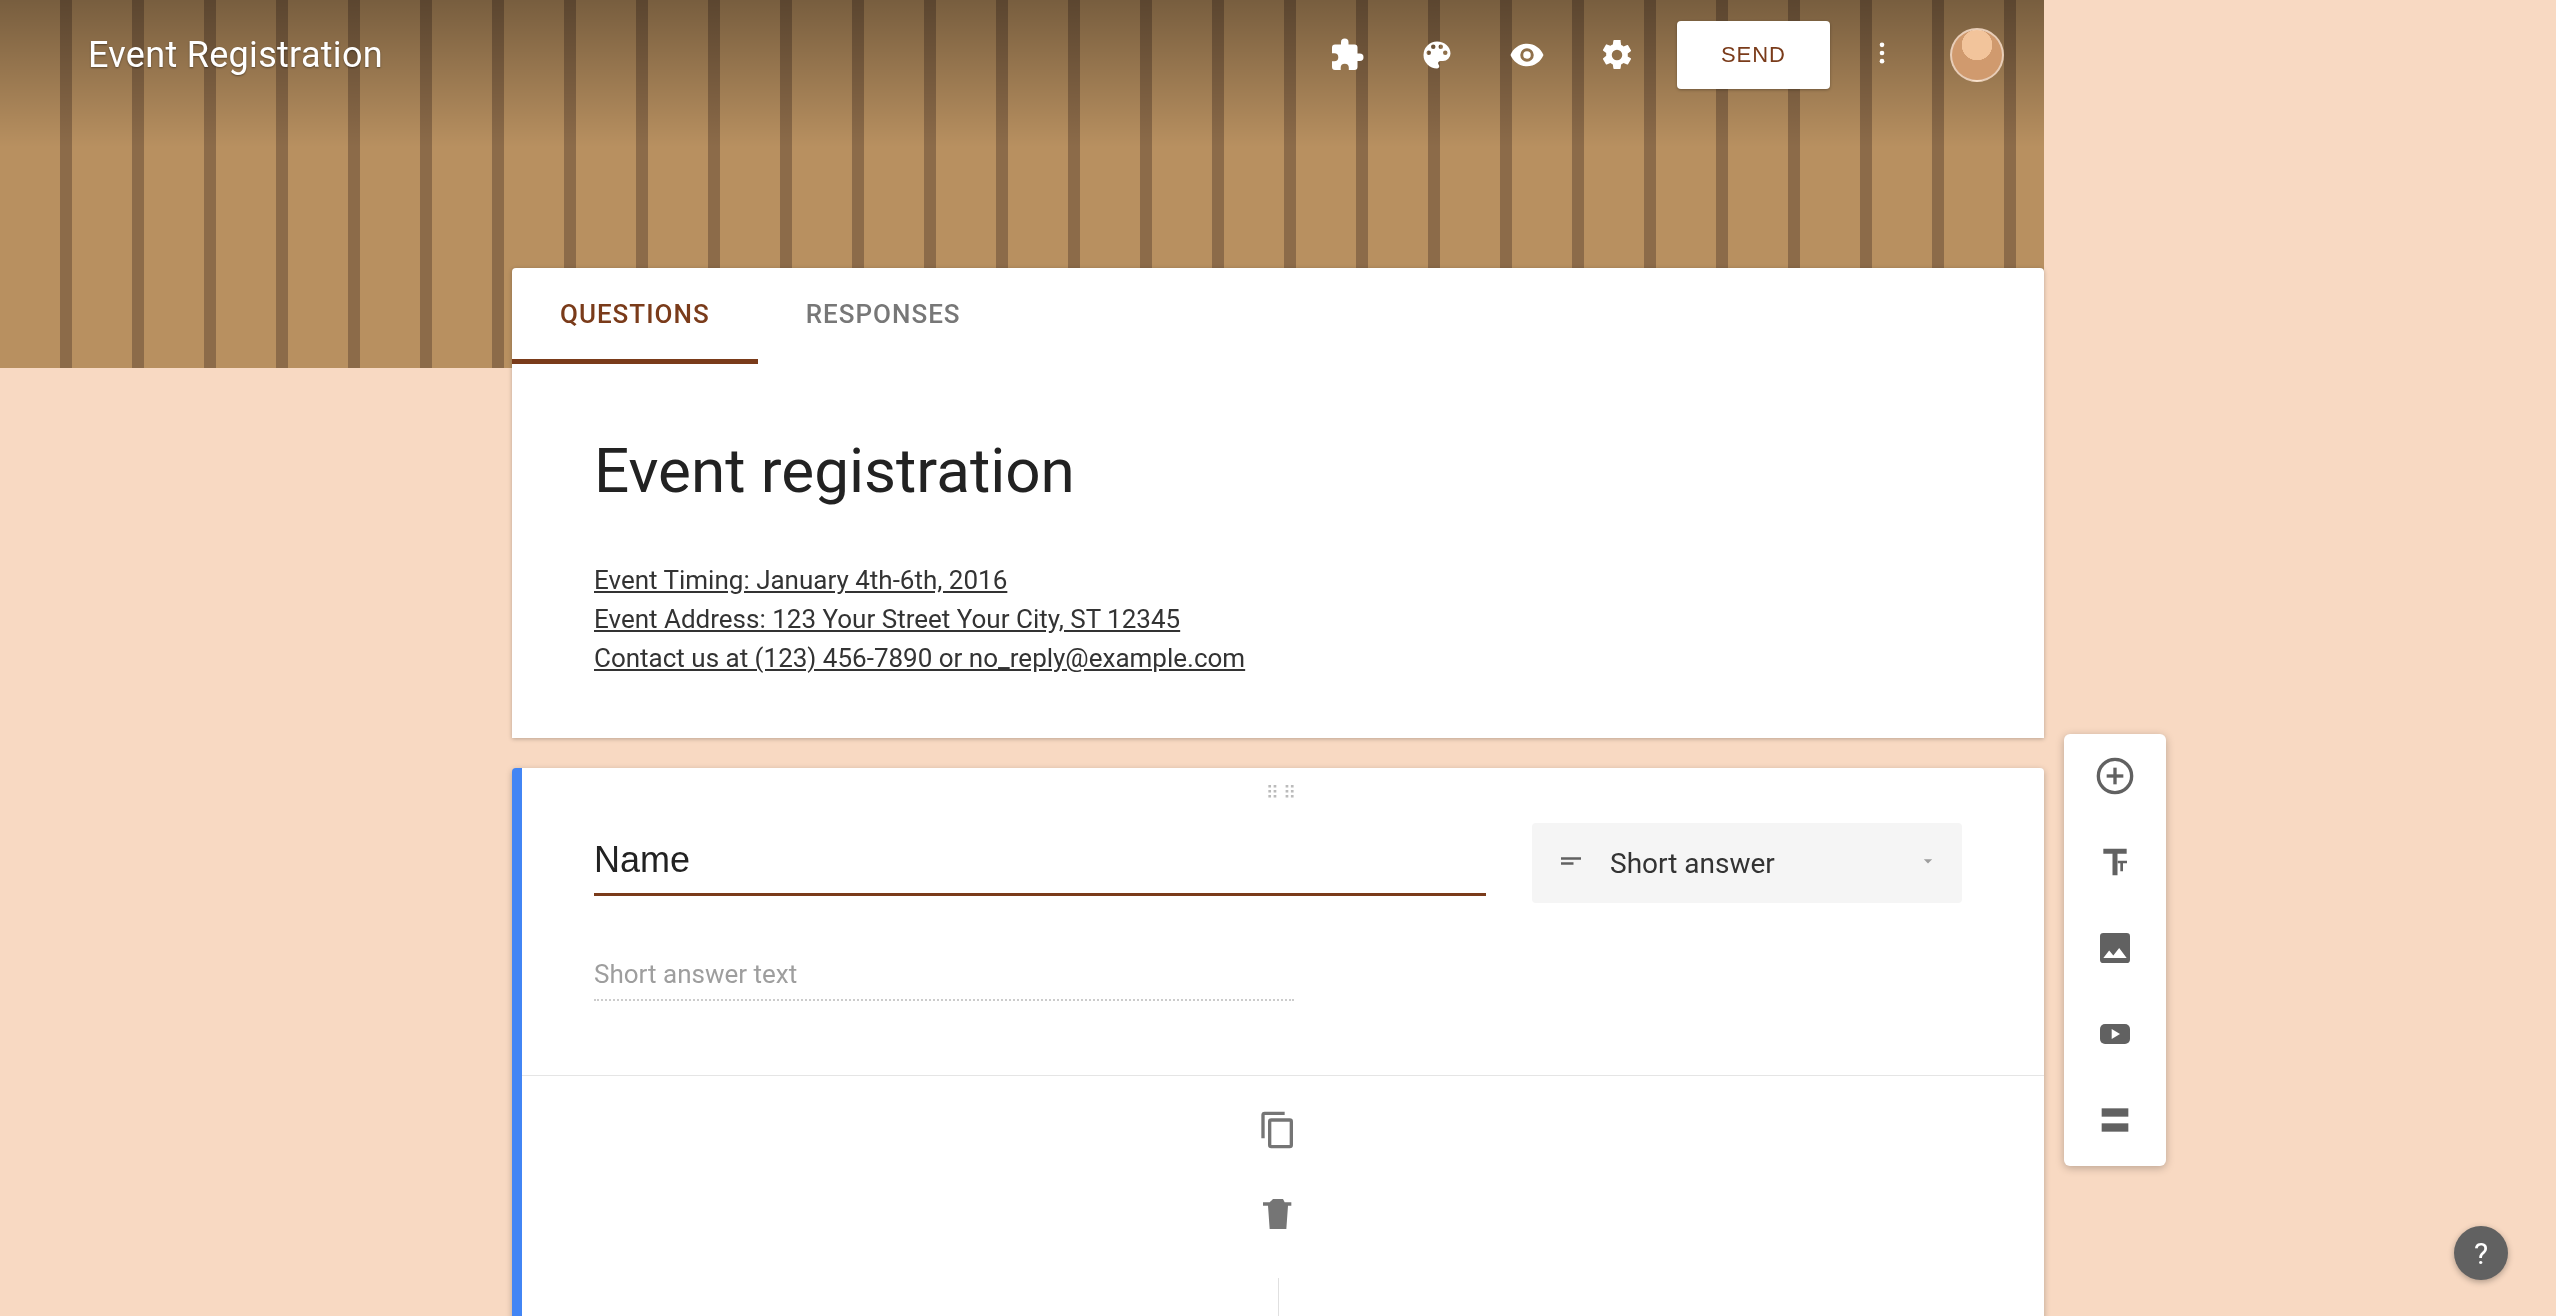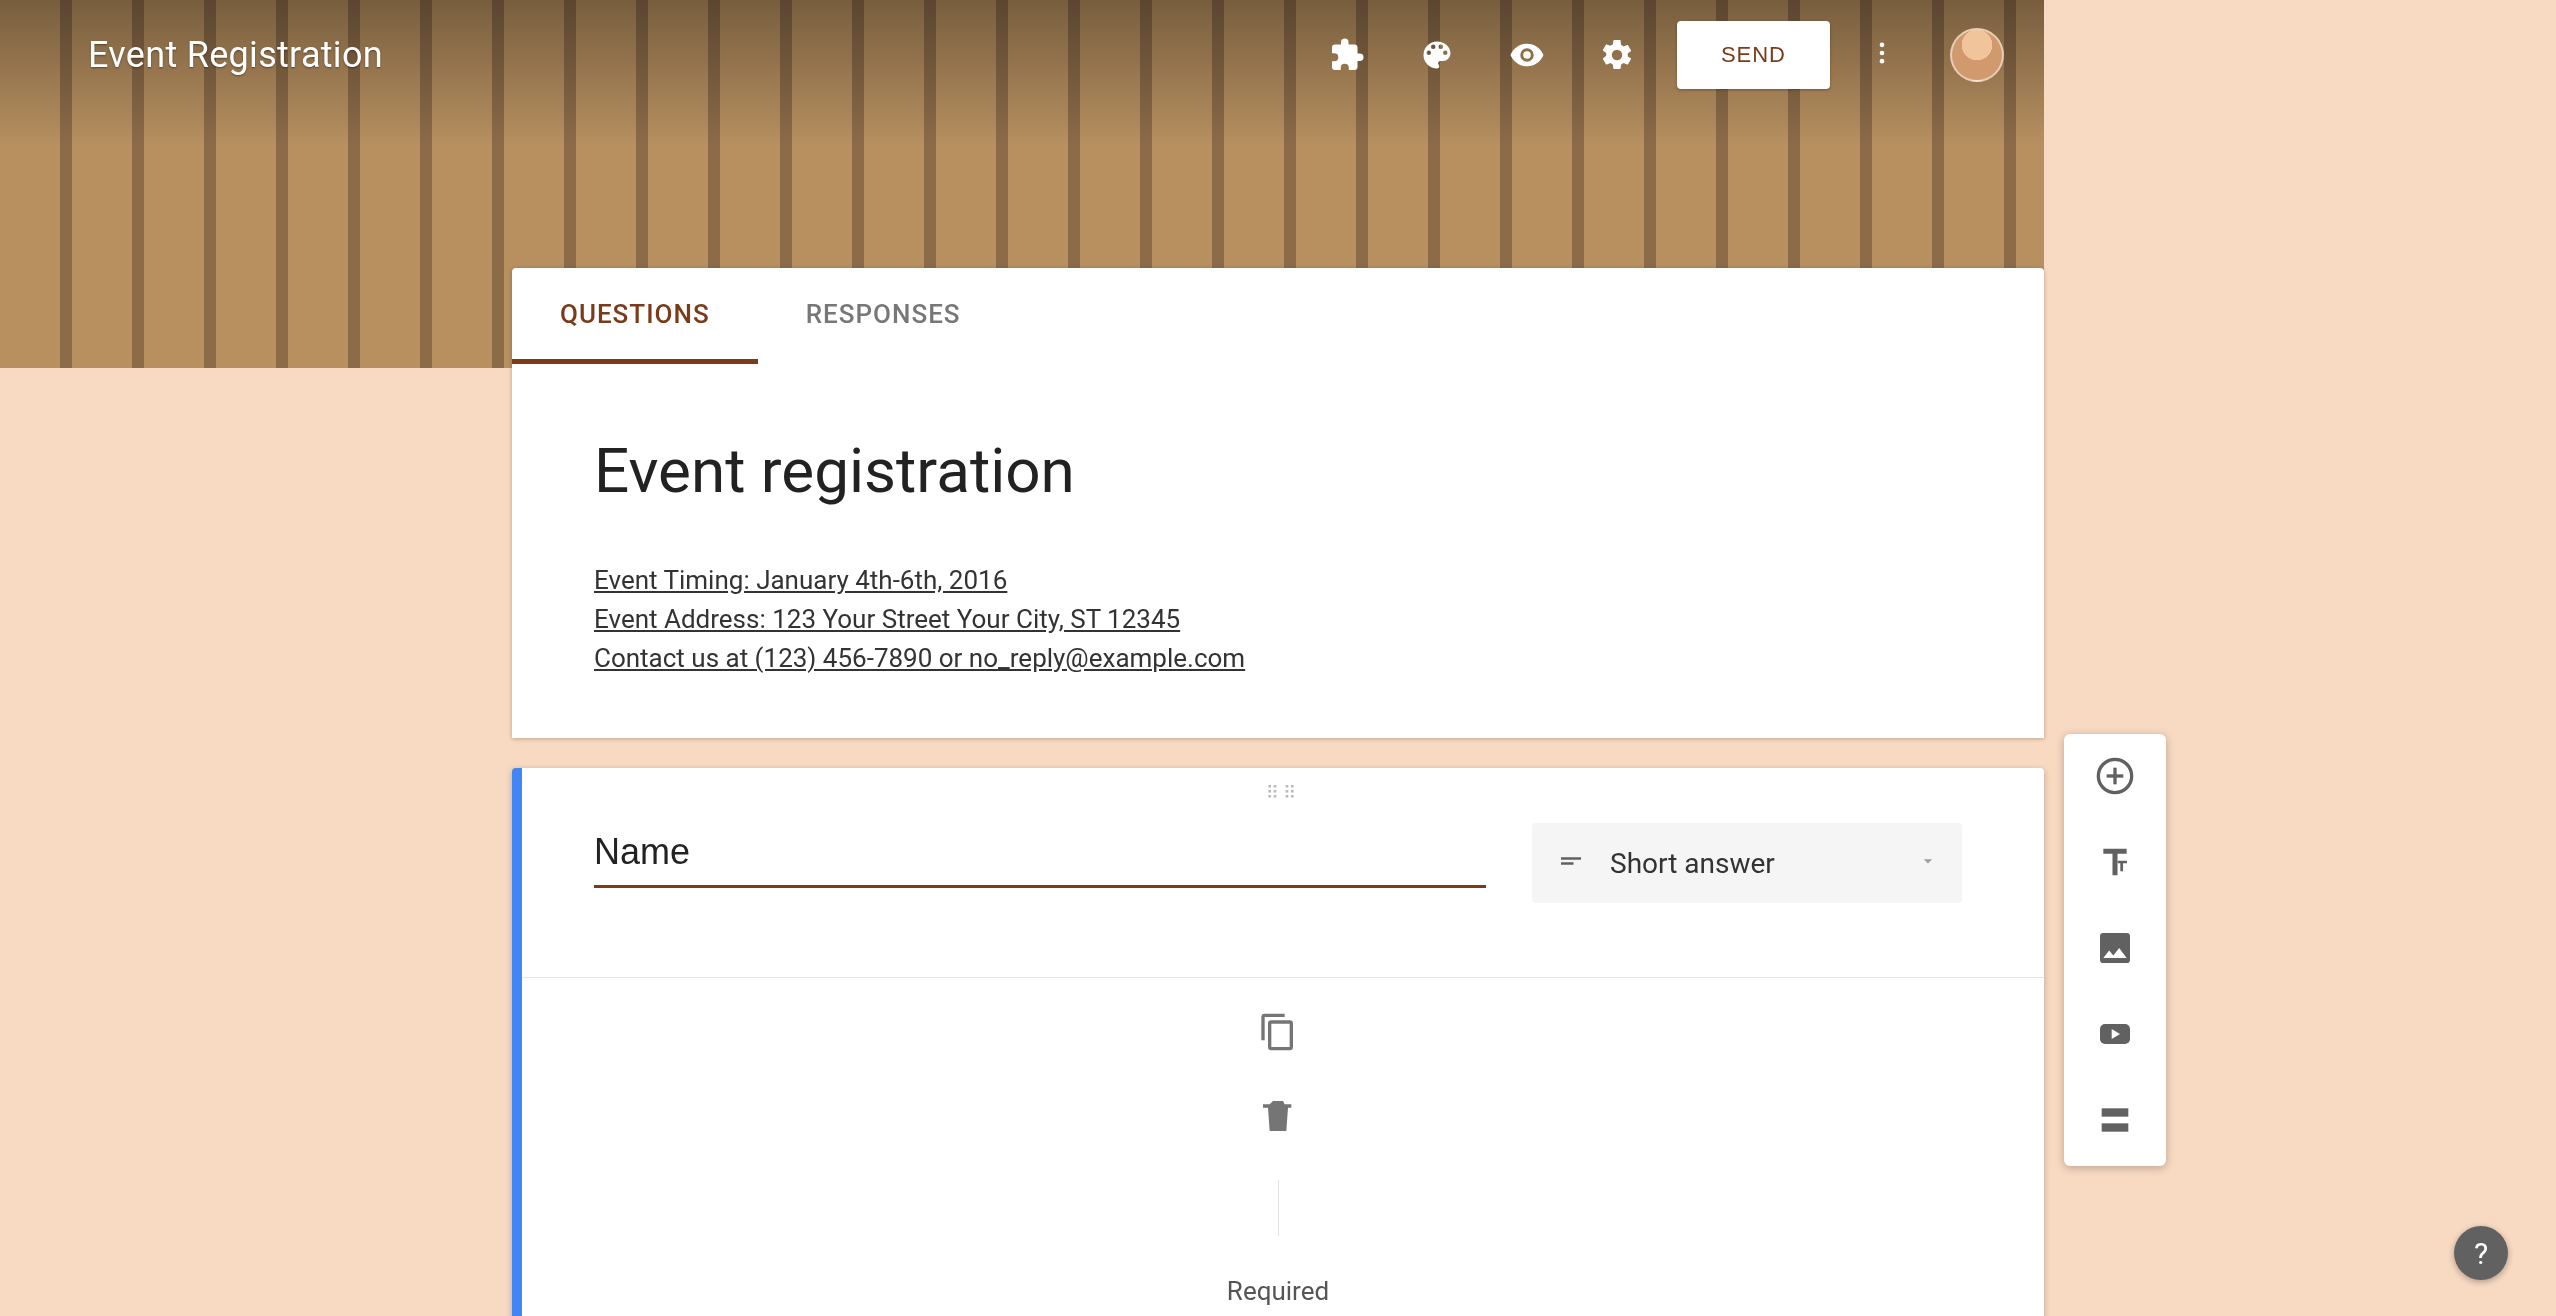--- a/index.html
+++ b/index.html
@@ -105,21 +105,21 @@
     position: relative;
     border-radius: 4px;
   }
   .question-card.active { border-left: 10px solid #4285f4; }
   .drag-handle {
     text-align: center; padding-top: 14px; color: #bbb; cursor: grab;
     letter-spacing: 4px; font-size: 18px;
     user-select: none;
   }
   .q-body { padding: 20px 82px 0 72px; }
-  .q-row { display: flex; gap: 46px; align-items: flex-start; }
+  .q-row { display: flex; gap: 46px; align-items: center; }
   .q-title-wrap { flex: 1; }
   .q-title {
     width: 100%;
     font-size: 36px; color: #222;
     border: none; border-bottom: 3px solid #7a3b1a;
     padding: 8px 0 12px;
     outline: none;
     background: transparent;
   }
   .type-select {
@@ -278,20 +278,21 @@
                 </svg>
             </span>
             <span class="sel-label">Short answer</span>
             <span class="caret">
               <svg viewBox="0 0 24 24">
                   <path d="M7 10l5 5 5-5z"></path>
                 </svg>
             </span>
           </div>
         </div>
+        <div class="answer-placeholder">Short answer text</div>
       </div>
       <div class="q-footer">
         <div class="foot-icon" title="Duplicate">
           <svg viewBox="0 0 24 24">
               <path d="M16 1H4a2 2 0 0 0-2 2v14h2V3h12zm3 4H8a2 2 0 0 0-2 2v14a2 2 0 0 0 2 2h11a2 2 0 0 0 2-2V7a2 2 0 0 0-2-2zm0 16H8V7h11z"></path>
             </svg>
         </div>
         <div class="foot-icon" title="Delete">
           <svg viewBox="0 0 24 24">
               <path d="M6 7h12l-1 14H7zm3-4h6l1 2h4v2H3V5h4z"></path>

